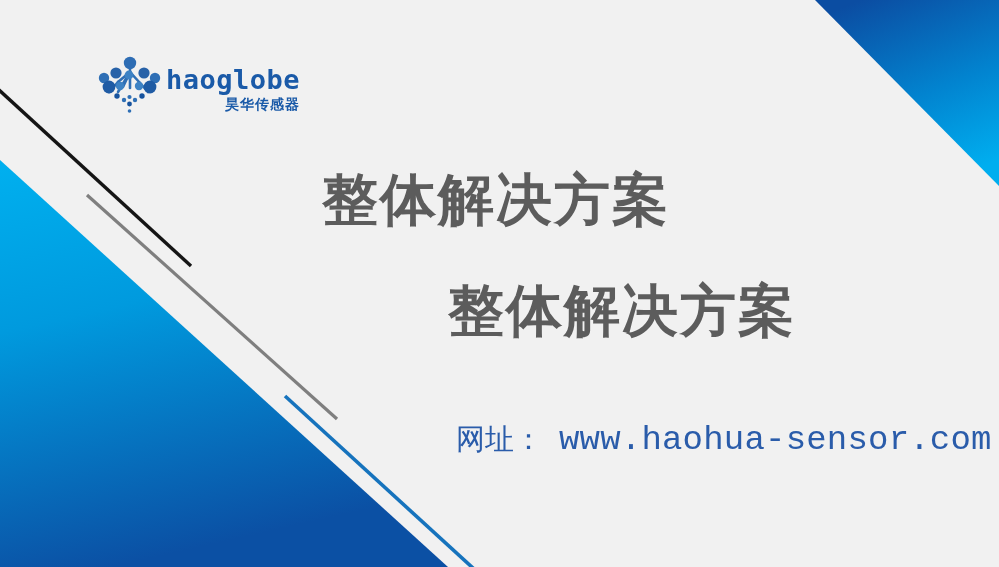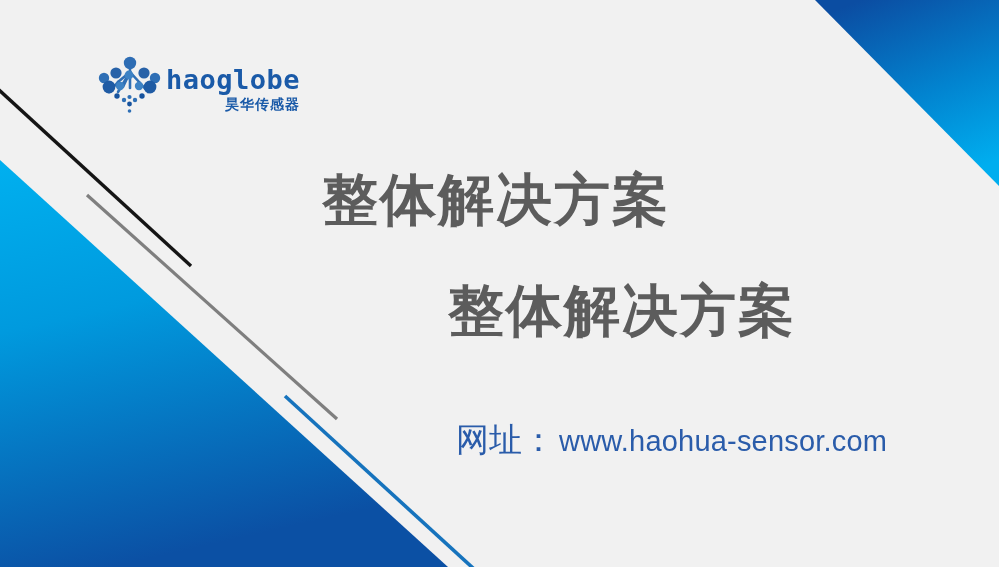--- a/index.html
+++ b/index.html
@@ -65,27 +65,28 @@
     left: 456px;
     top: 420px;
     color: #2a5caa;
     font-size: 30px;
     line-height: 1.2;
     white-space: nowrap;
     display: flex;
     align-items: baseline;
   }
   .urlline .label {
-    font-size: 33px;
+    font-size: 29px;
     letter-spacing: 0px;
   }
   .urlline .url {
-    font-size: 29px;
-    margin-left: 4px;
+    font-size: 34px;
+    margin-left: 16px;
     letter-spacing: 0.2px;
+    font-family: Liberation Mono, monospace;
   }
 </style>
 </head>
 <body>
 
 <div class="slide">
 
   <svg class="bg-svg" viewBox="0 0 999 567">
     <defs>
       <linearGradient id="gradLeft" x1="0" y1="0" x2="0.25" y2="1">

